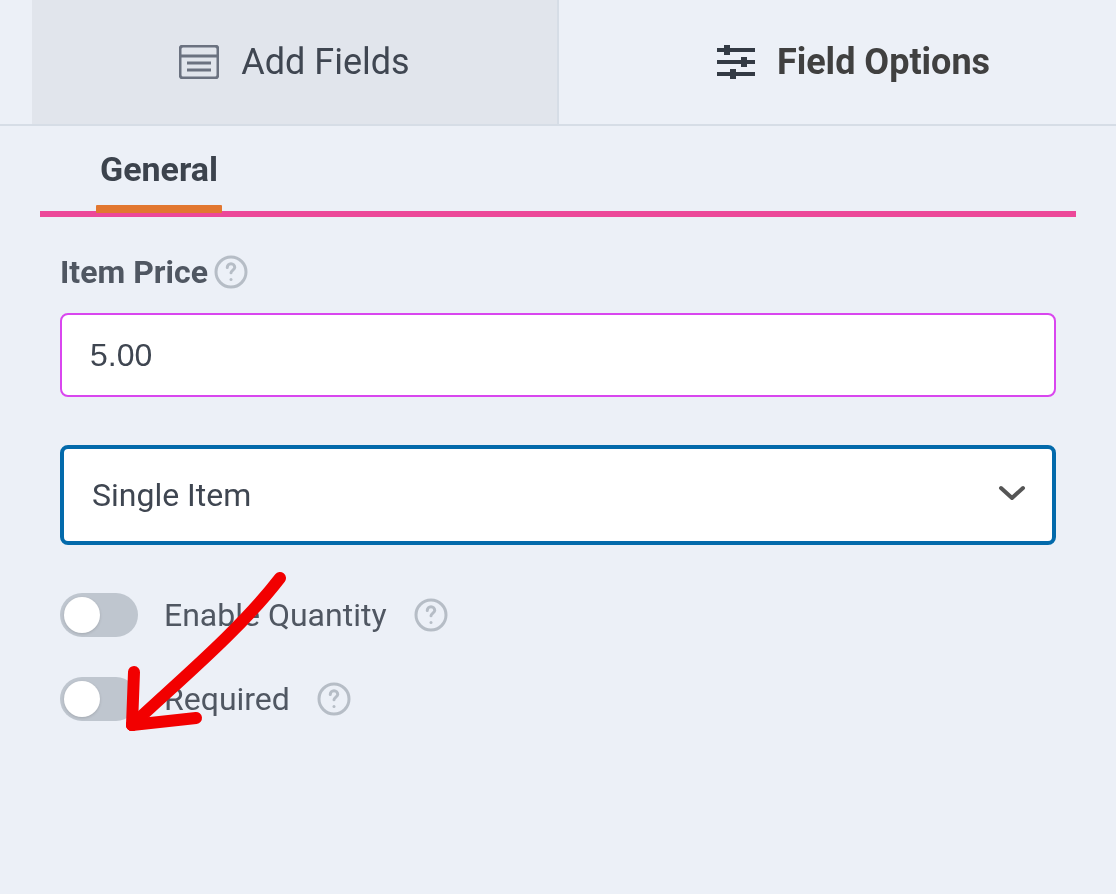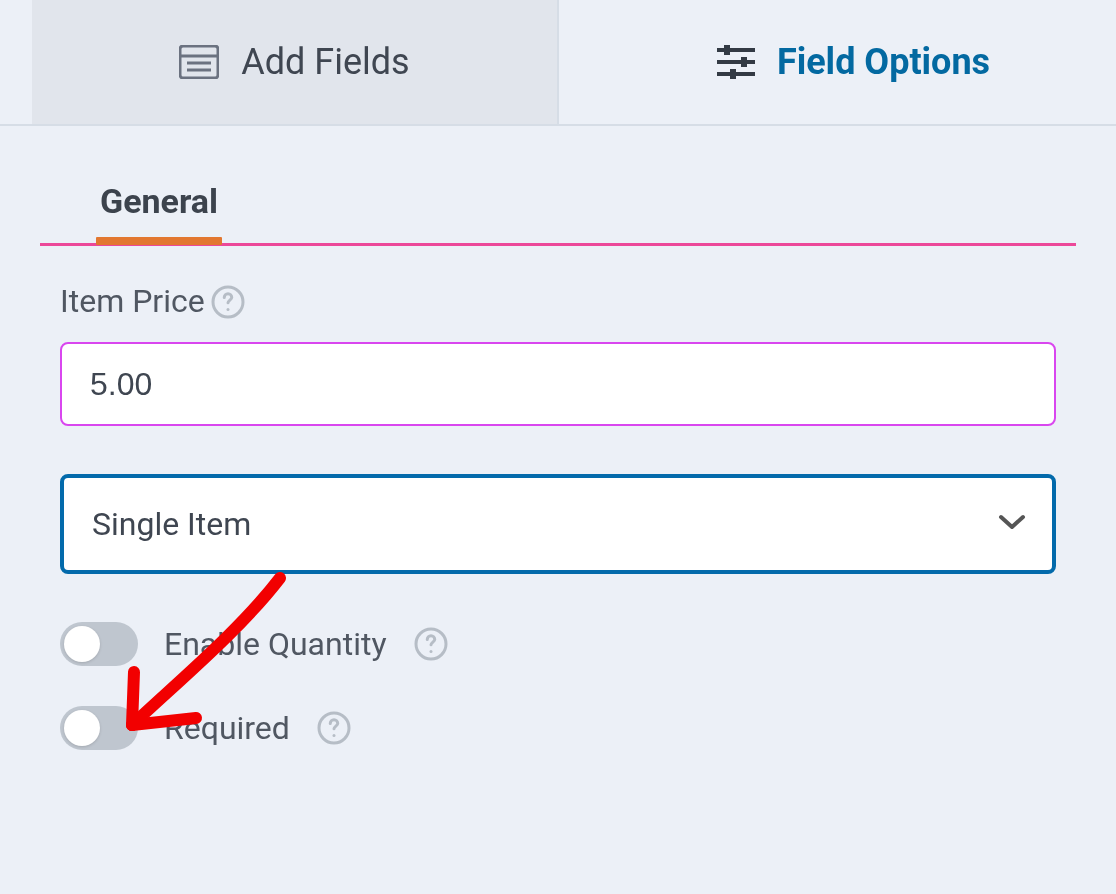--- a/index.html
+++ b/index.html
@@ -2,34 +2,34 @@
 <html><head>
   <meta charset="utf-8">
   <style>
     * { box-sizing: border-box; margin: 0; padding: 0; }
     html, body { width: 1116px; height: 894px; font-family: -apple-system, BlinkMacSystemFont, "Segoe UI", Roboto, Helvetica, Arial, sans-serif; background: #ecf0f7; color: #444; }
 
     
     .top-tabs { display: flex; height: 126px; border-bottom: 2px solid #d6dde6; }
     .top-tab { flex: 1; display: flex; align-items: center; justify-content: center; gap: 22px; font-size: 36px; color: #3f4651; margin-left: 32px; }
     .top-tab.inactive { background: #e1e5ec; border-right: 2px solid #d6dde6; }
-    .top-tab.active { background: #ecf0f7; font-weight: 700; color: #0369a1; }
+    .top-tab.active { background: #ecf0f7; font-weight: 700; color: #404040; }
     .top-tab .icon { display: inline-flex; align-items: center; justify-content: center; color: #6b7280; }
     .top-tab.active .icon { color: #333a44; }
 
     
-    .sub-tabs { display: flex; gap: 56px; padding: 55px 60px 0 60px; border-bottom: 3px solid #ec4899; margin: 0 40px; }
+    .sub-tabs { display: flex; gap: 56px; padding: 23px 60px 0 60px; border-bottom: 6px solid #ec4899; margin: 0 40px; }
     .sub-tab { font-size: 34px; color: #515a66; padding-bottom: 22px; position: relative; }
     .sub-tab.active { font-weight: 700; color: #3c434d; }
     .sub-tab.active::after { content: ""; position: absolute; left: -4px; right: -4px; bottom: -2px; height: 8px; background: #e27730; border-radius: 1px; }
 
     .panel { padding: 36px 60px 40px 60px; }
 
     .field-group { margin-bottom: 48px; }
-    .field-label-row { display: flex; align-items: flex-end; gap: 5px; margin-bottom: 22px; }
+    .field-label-row { display: flex; align-items: center; gap: 5px; margin-bottom: 22px; font-weight: bold; }
     .field-label { font-size: 32px; color: #505762; }
 
     .help-icon { width: 36px; height: 36px; display: inline-flex; align-items: center; justify-content: center; color: #b6bdc6; }
     .help-icon svg { width: 36px; height: 36px; }
 
     .text-input { width: 100%; height: 84px; background: #fff; border: 2px solid #d946ef; border-radius: 8px; padding: 0 28px; font-size: 32px; color: #3f4651; outline: none; }
 
     .select-wrap { position: relative; width: 100%; }
     .select { width: 100%; height: 100px; background: #fff; border: 4px solid #036aab; border-radius: 8px; padding: 0 70px 0 28px; font-size: 32px; color: #3f4651; display: flex; align-items: center; cursor: pointer; }
     .select-caret { position: absolute; right: 30px; top: 50%; transform: translateY(-50%); color: #555; pointer-events: none; }

